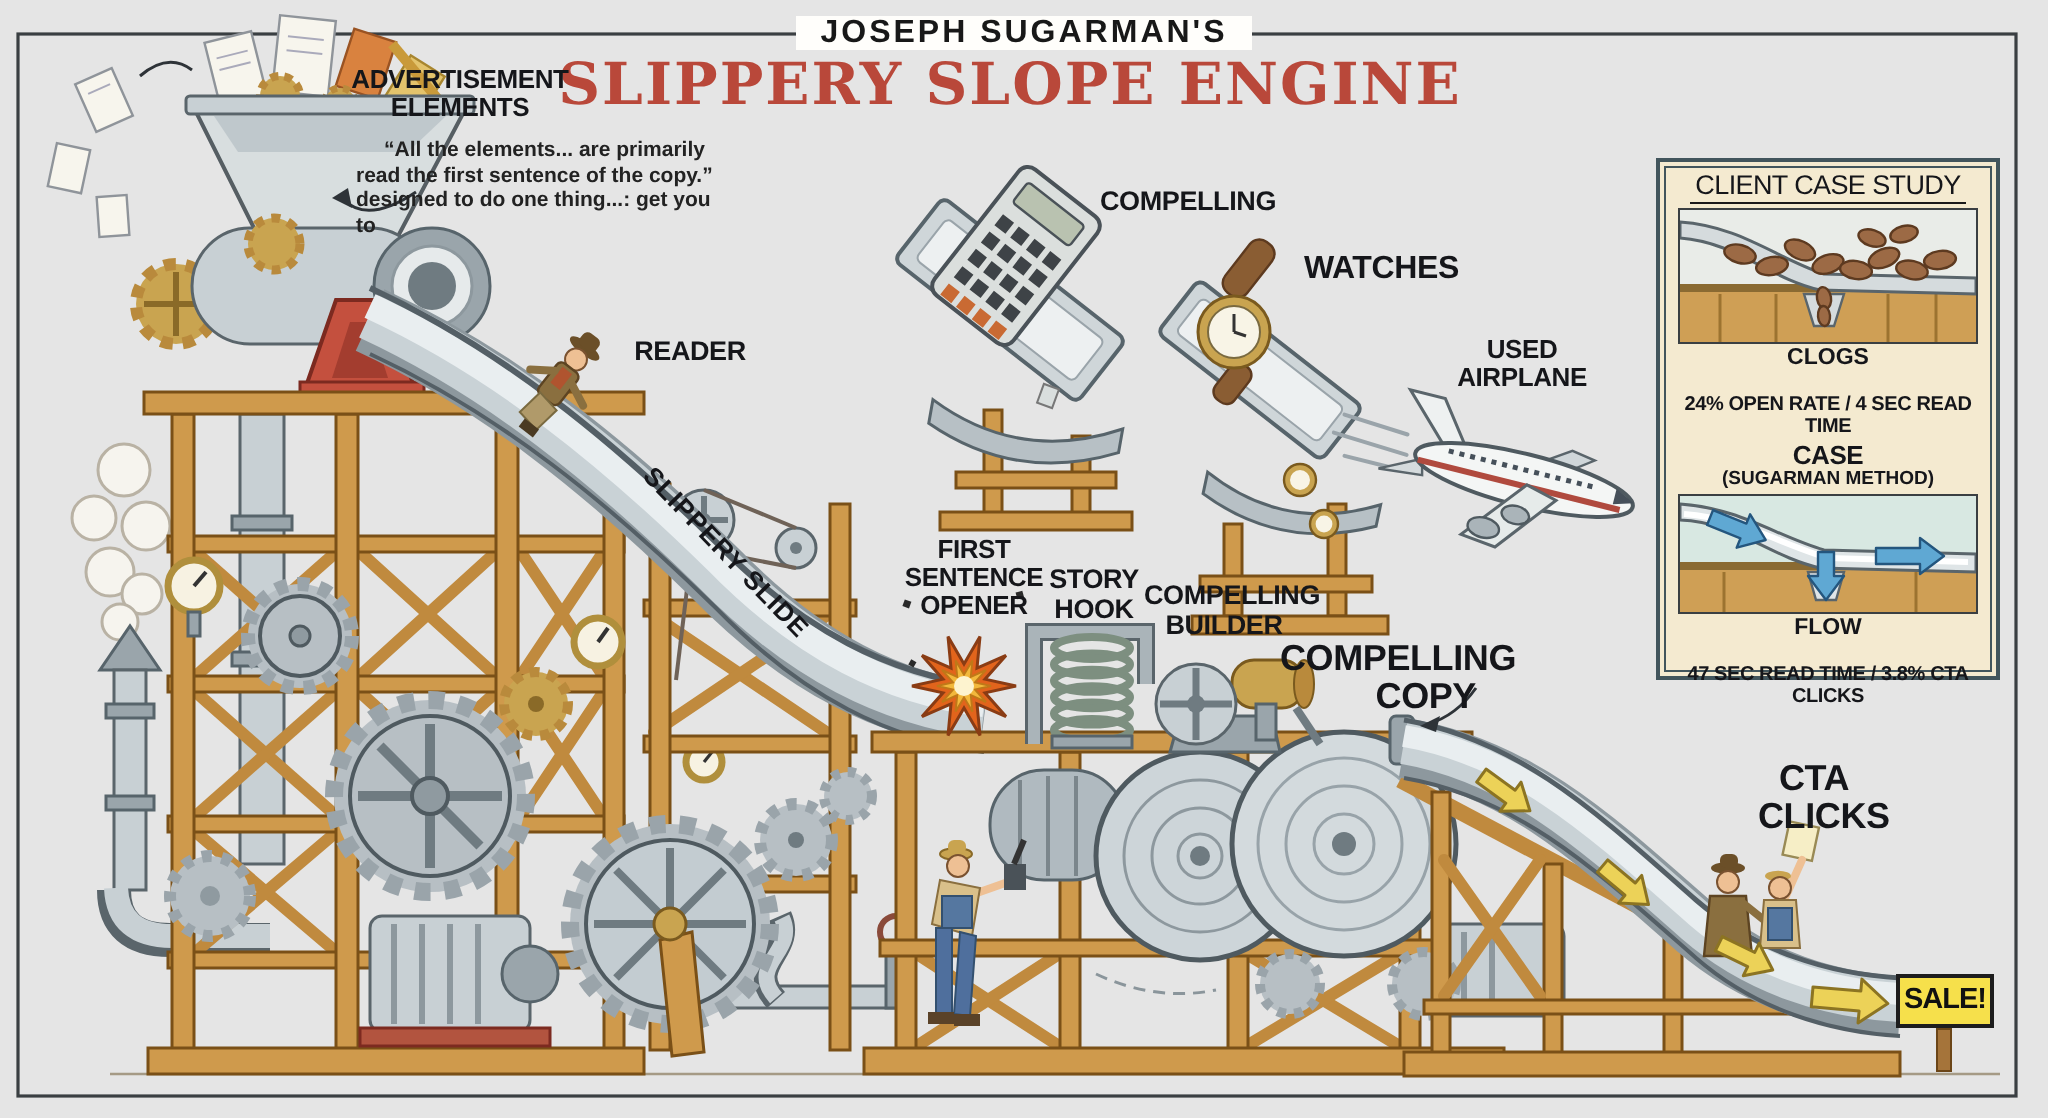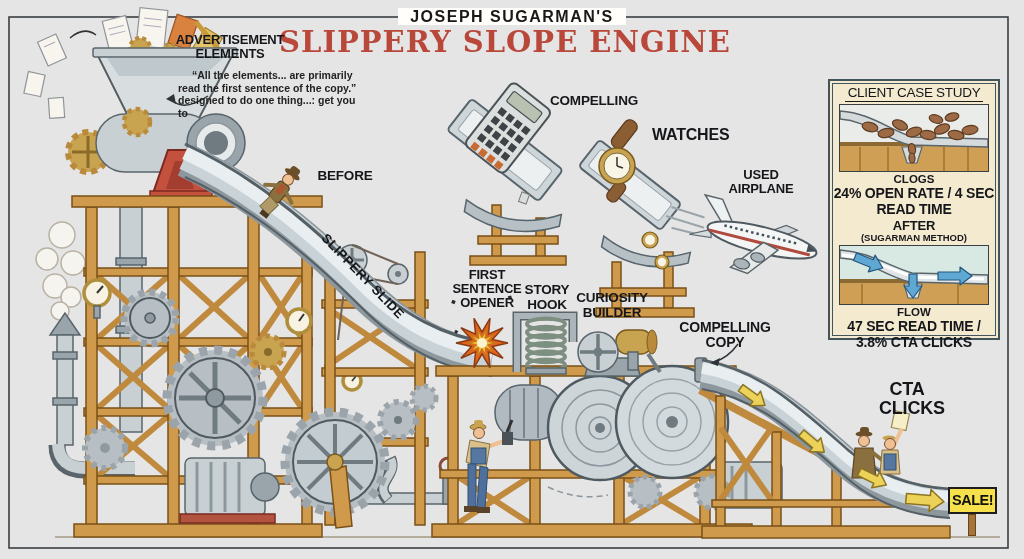--- a/index.html
+++ b/index.html
@@ -33,21 +33,21 @@
   
   .panel{position:absolute;left:828px;top:79px;width:172px;height:261px;background:#f4ead0;
          border:2px solid #42555c;box-sizing:border-box;padding:2px;}
   .panel-inner{border:1.5px solid #42555c;height:100%;box-sizing:border-box;text-align:center;
                color:#15161a;}
   .cs-title{font-size:13.5px;font-weight:normal;letter-spacing:-0.3px;border-bottom:1.6px solid #1a1a1a;
             width:fit-content;margin:1px auto 2px auto;padding:0 3px 1px 3px;}
   .cs-h{font-size:13px;font-weight:bold;letter-spacing:-0.2px;margin-top:1px;}
   .cs-sub{font-size:9.5px;font-weight:bold;margin-top:-1px;}
   .cs-cap{font-size:11.5px;font-weight:bold;margin-top:1px;}
-  .cs-stats{font-size:14px;font-weight:bold;letter-spacing:-0.2px;margin-top:0px;}
+  .cs-stats{font-size:10px;font-weight:bold;letter-spacing:-0.2px;margin-top:12px;}
   .cs-fig{display:block;width:148px;border:1.5px solid #3a3f42;margin:2px auto 1px auto;background:#e9ece8;}
   
   .sale{position:absolute;left:948px;top:487px;width:49px;height:27px;background:#f6e04b;
         border:2.2px solid #1d1d1d;box-sizing:border-box;text-align:center;font-weight:bold;
         font-size:14.5px;letter-spacing:-0.5px;line-height:23px;color:#111;}
   .salepost{position:absolute;left:968px;top:514px;width:8px;height:22px;background:#a5743a;
             border:1.5px solid #6b4517;box-sizing:border-box;}
 </style>
 </head>
 <body>
@@ -468,29 +468,29 @@
 
 <div class="kicker"><span>JOSEPH SUGARMAN'S</span></div>
 <div class="maintitle">SLIPPERY SLOPE ENGINE</div>
 
 <div class="lbl" style="left:170px;top:33px;width:120px;font-size:13px;">ADVERTISEMENT ELEMENTS</div>
 <div class="quote">
   <div class="l1">“All the elements... are primarily</div>
   <div>read the first sentence of the copy.”</div>
   <div>designed to do one thing...: get you to</div>
 </div>
-<div class="lbl" style="left:310px;top:169px;width:70px;font-size:13.5px;">BEFORE</div>
+<div class="lbl" style="left:310px;top:169px;width:70px;font-size:13.5px;">READER</div>
 <div class="lbl rot" style="left:322px;top:224px;width:132px;font-size:13px;letter-spacing:0.5px;">SLIPPERY SLIDE</div>
 <div class="lbl" style="left:544px;top:94px;width:100px;font-size:13.5px;">COMPELLING</div>
 <div class="lbl" style="left:652px;top:126px;width:64px;font-size:16px;">WATCHES</div>
 <div class="lbl" style="left:725px;top:168px;width:72px;font-size:13px;">USED AIRPLANE</div>
 <div class="lbl" style="left:448px;top:268px;width:78px;font-size:13px;">FIRST SENTENCE OPENER</div>
 <div class="lbl" style="left:519px;top:283px;width:56px;font-size:13.5px;">STORY HOOK</div>
-<div class="lbl" style="left:572px;top:291px;width:80px;font-size:13.5px;">CURIOSITY BUILDER</div>
-<div class="lbl" style="left:676px;top:320px;width:98px;font-size:14px;">COMPELLING COPY</div>
+<div class="lbl" style="left:572px;top:291px;width:80px;font-size:13.5px;">COMPELLING BUILDER</div>
+<div class="lbl" style="left:640px;top:320px;width:98px;font-size:18px;text-align:right;">COMPELLING COPY</div>
 <div class="lbl" style="left:833px;top:380px;width:56px;font-size:18px;margin-left:46px;">CTA CLICKS</div>
 
 <div class="sale">SALE!</div>
 <div class="salepost"></div>
 
 <div class="panel">
   <div class="panel-inner">
     <div class="cs-title">CLIENT CASE STUDY</div>
     <svg class="cs-fig" height="66" viewBox="0 0 148 66" xmlns="http://www.w3.org/2000/svg">
       <rect x="0" y="0" width="148" height="66" fill="#e9ece8"></rect>
@@ -512,21 +512,21 @@
         <ellipse cx="116" cy="30" rx="8" ry="4.5" transform="rotate(12 116 30)"></ellipse>
         <ellipse cx="130" cy="25" rx="8" ry="4.5" transform="rotate(-8 130 25)"></ellipse>
         <ellipse cx="96" cy="14" rx="7" ry="4" transform="rotate(18 96 14)"></ellipse>
         <ellipse cx="112" cy="12" rx="7" ry="4" transform="rotate(-14 112 12)"></ellipse>
         <ellipse cx="72" cy="44" rx="5.5" ry="3.5" transform="rotate(80 72 44)"></ellipse>
         <ellipse cx="72" cy="53" rx="5" ry="3" transform="rotate(85 72 53)"></ellipse>
       </g>
     </svg>
     <div class="cs-cap">CLOGS</div>
     <div class="cs-stats">24% OPEN RATE / 4 SEC READ TIME</div>
-    <div class="cs-h">AFTER</div>
+    <div class="cs-h">CASE</div>
     <div class="cs-sub">(SUGARMAN METHOD)</div>
     <svg class="cs-fig" height="58" viewBox="0 0 148 58" xmlns="http://www.w3.org/2000/svg">
       <rect x="0" y="0" width="148" height="58" fill="#d8e8e2"></rect>
       <rect x="0" y="36" width="148" height="22" fill="#cf9f55"></rect>
       <rect x="0" y="33" width="148" height="4" fill="#8a6a32"></rect>
       <line x1="22" y1="38" x2="22" y2="58" stroke="#9c7330" stroke-width="1.5"></line>
       <line x1="118" y1="38" x2="118" y2="58" stroke="#9c7330" stroke-width="1.5"></line>
       <path d="M0 4 C30 6 48 20 72 27 L148 29 L148 38 L70 36 C44 30 28 13 0 12 Z" fill="#dfe5e7" stroke="#5a656b" stroke-width="1.5"></path>
       <path d="M2 9 C30 11 50 24 74 31 L144 33" stroke="#ffffff" stroke-width="3" fill="none"></path>
       <polygon points="64,38 82,38 78,52 68,52" fill="#dfe5e7" stroke="#5a656b" stroke-width="1.2"></polygon>

